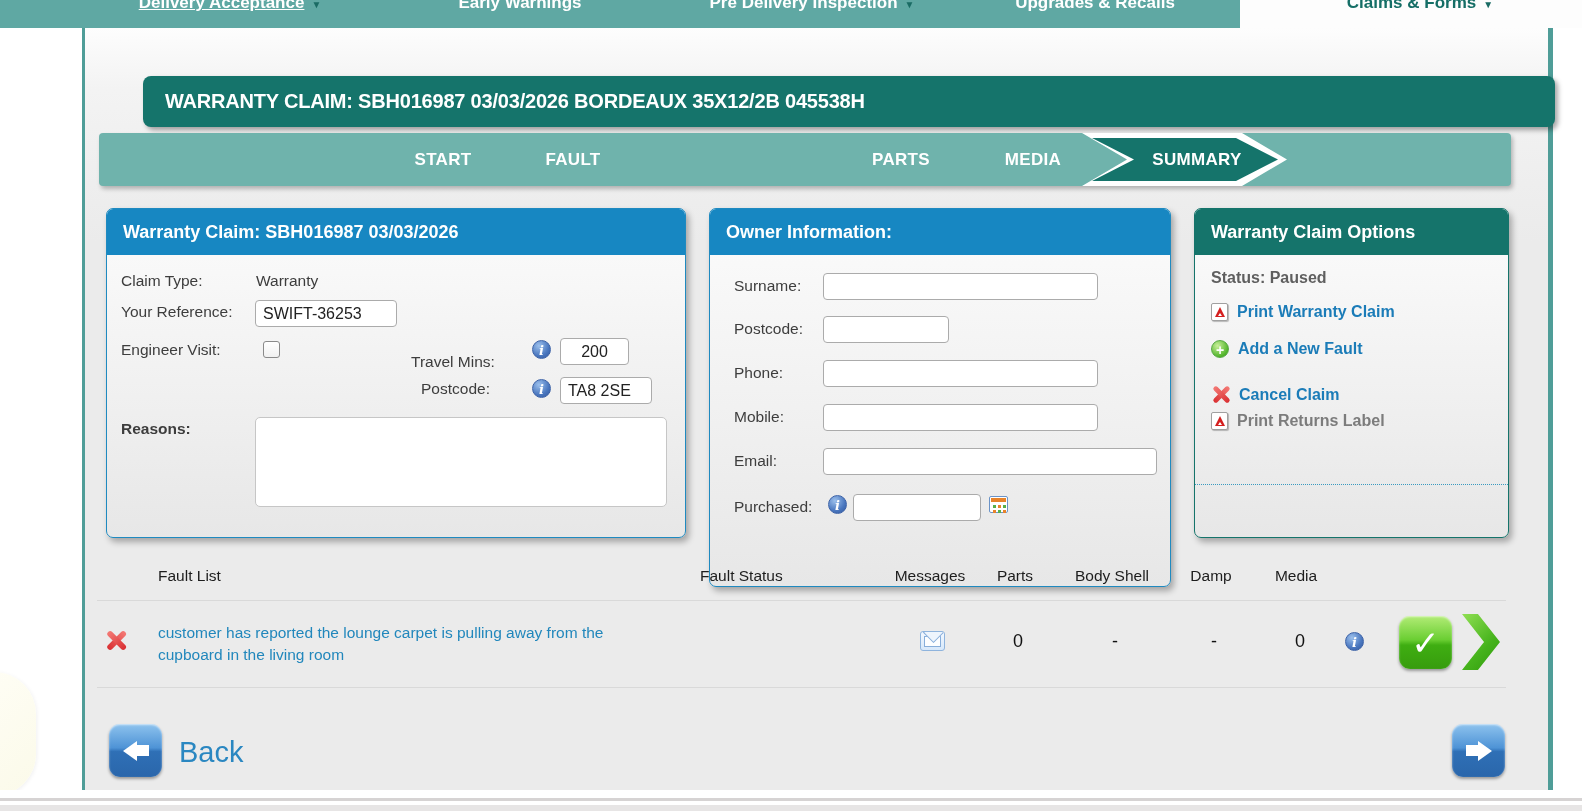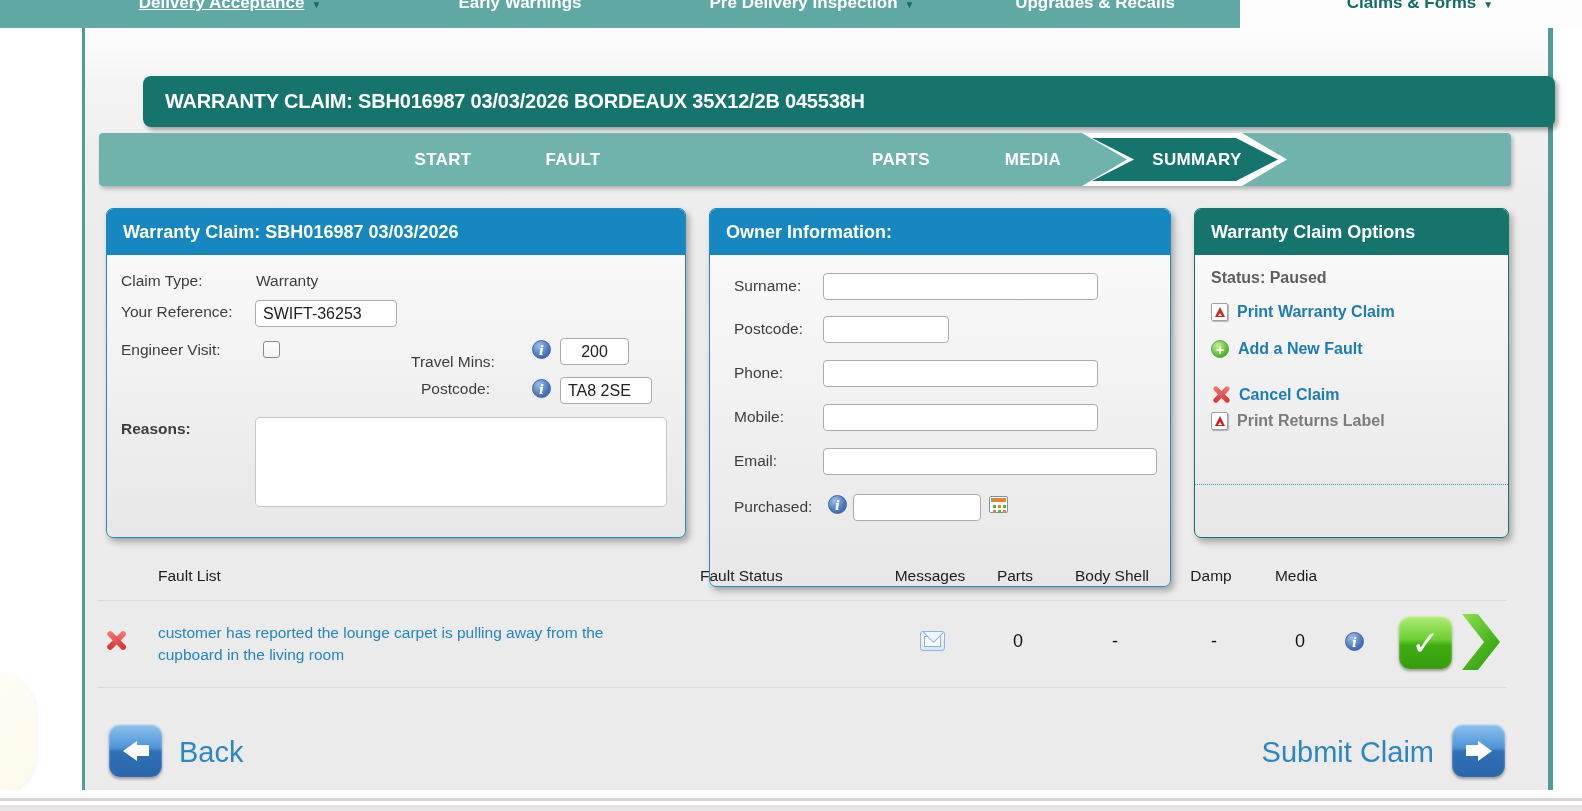--- a/index.html
+++ b/index.html
@@ -293,21 +293,20 @@
   <div class="rule" style="top:687px;"></div>
 
   <div class="bluebtn" style="position:absolute; left:109px; top:724px;">
     <span class="arr left">
         <span class="head"></span>
         <span class="shaft"></span>
       </span>
   </div>
   <div class="footer-link" style="left:179px; top:736px;">Back</div>
 
-  <div class="footer-link" style="right:148px; top:736px;">Submit Claim</div>
   <div class="bluebtn" style="position:absolute; left:1452px; top:724px;">
     <span class="arr right">
         <span class="shaft"></span>
         <span class="head"></span>
       </span>
   </div>
 
   <div class="corner-blob"></div>
   <div class="bottom-band"></div>
   <div class="bottom-line1"></div>

